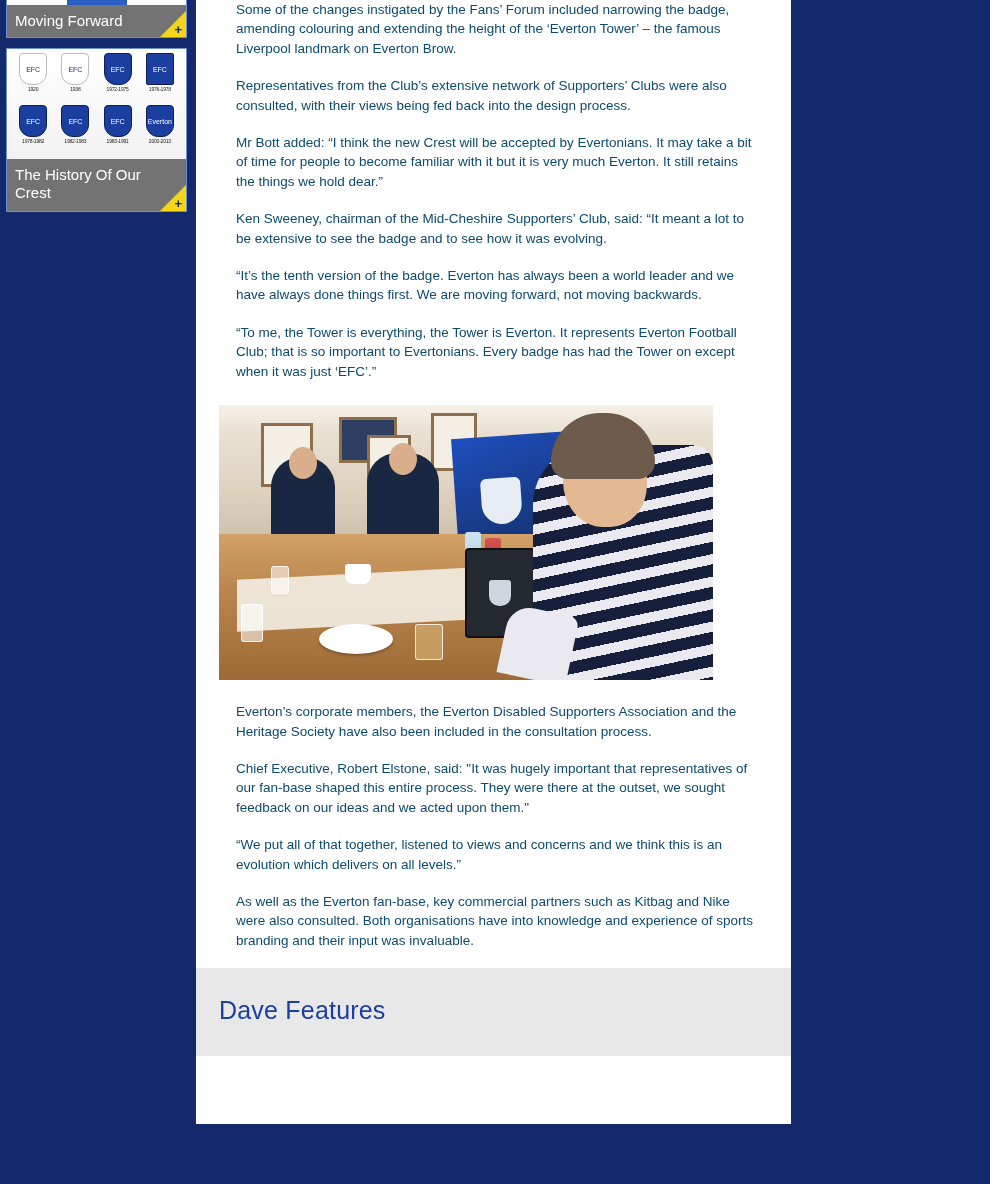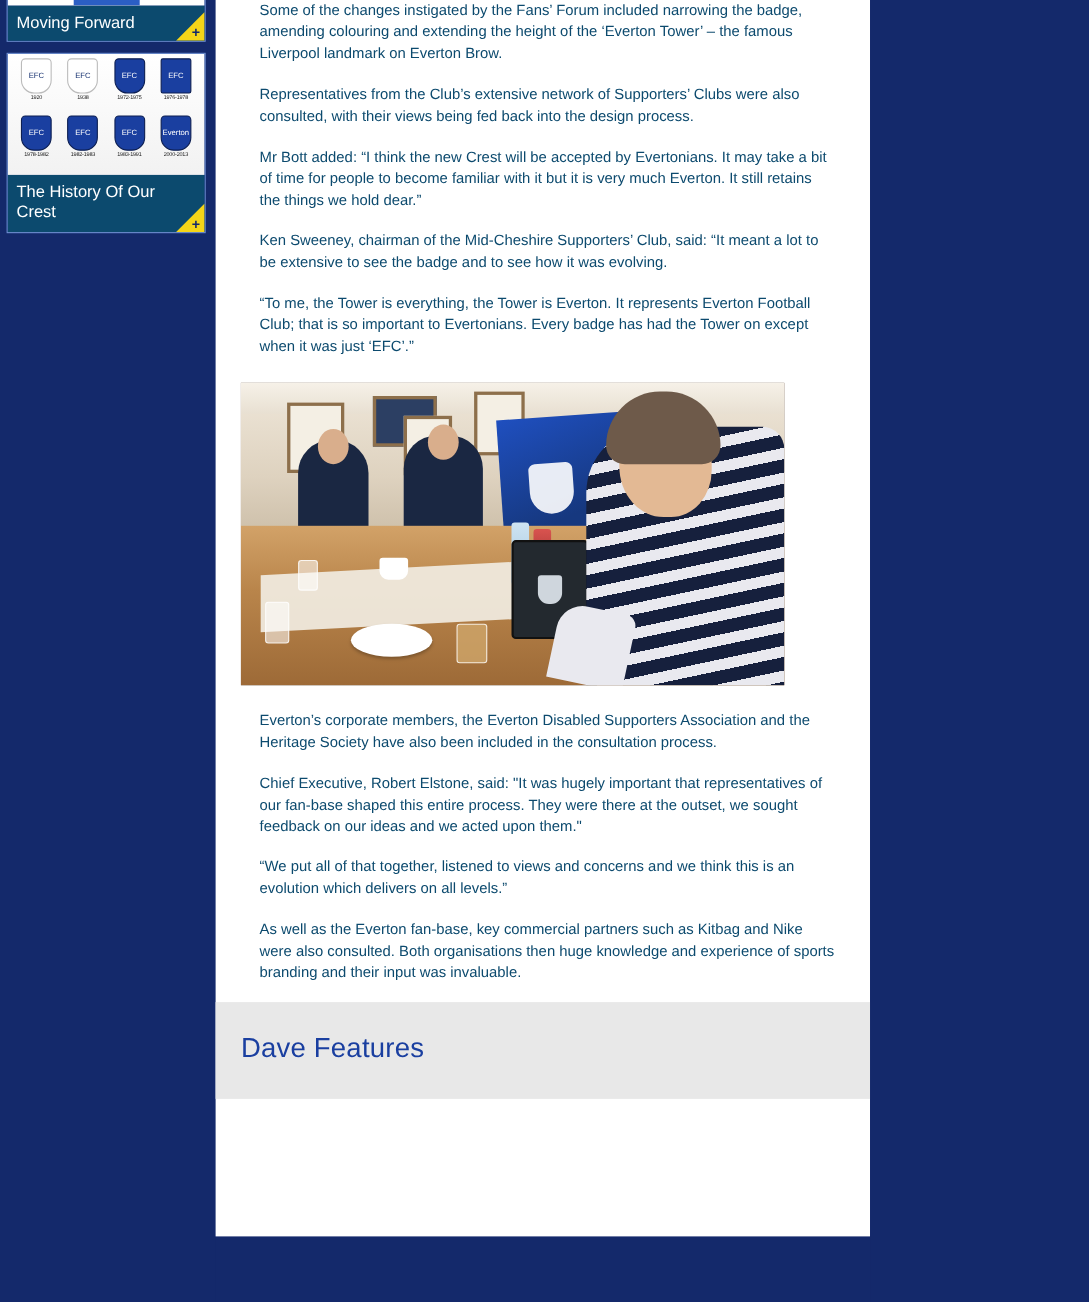--- a/index.html
+++ b/index.html
@@ -63,21 +63,21 @@
     width: 60px;
     height: 48px;
     background: #2b5ec4;
     border-radius: 6px 6px 0 0;
   }
   .promo-label {
     color: #ffffff;
     font-size: 15px;
     line-height: 18px;
     padding: 7px 8px 9px 8px;
-    background: #0c4a6e;
+    background: #737373;
   }
   .corner-flag {
     position: absolute;
     right: 0;
     bottom: 0;
     width: 0;
     height: 0;
     border-style: solid;
     border-width: 0 0 26px 26px;
     border-color: transparent transparent #f5d518 transparent;
@@ -356,20 +356,21 @@
   </div>
 
   <div class="content-wrap">
     <div class="article">
       <div class="article-inner">
 
         <p class="body-text">Some of the changes instigated by the Fans’ Forum included narrowing the badge, amending colouring and extending the height of the ‘Everton Tower’ – the famous Liverpool landmark on Everton Brow.</p>
         <p class="body-text">Representatives from the Club’s extensive network of Supporters’ Clubs were also consulted, with their views being fed back into the design process.</p>
         <p class="body-text">Mr Bott added: “I think the new Crest will be accepted by Evertonians. It may take a bit of time for people to become familiar with it but it is very much Everton. It still retains the things we hold dear.”</p>
         <p class="body-text">Ken Sweeney, chairman of the Mid-Cheshire Supporters’ Club, said: “It meant a lot to be extensive to see the badge and to see how it was evolving.</p>
+        <p class="body-text">“It’s the tenth version of the badge. Everton has always been a world leader and we have always done things first. We are moving forward, not moving backwards.</p>
         <p class="body-text">“To me, the Tower is everything, the Tower is Everton. It represents Everton Football Club; that is so important to Evertonians. Every badge has had the Tower on except when it was just ‘EFC’.”</p>
 
       </div>
 
       <div class="photo">
         <div class="ph-wall"></div>
         <div class="ph-ceiling"></div>
         <div class="ph-frame f1"></div>
         <div class="ph-frame f2"></div>
         <div class="ph-frame f3"></div>
@@ -394,21 +395,21 @@
         <div class="ph-lady"></div>
         <div class="ph-lady-head"></div>
         <div class="ph-lady-hair"></div>
         <div class="ph-arm"></div>
       </div>
 
       <div class="article-inner">
         <p class="body-text">Everton’s corporate members, the Everton Disabled Supporters Association and the Heritage Society have also been included in the consultation process.</p>
         <p class="body-text">Chief Executive, Robert Elstone, said: "It was hugely important that representatives of our fan-base shaped this entire process. They were there at the outset, we sought feedback on our ideas and we acted upon them."</p>
         <p class="body-text">“We put all of that together, listened to views and concerns and we think this is an evolution which delivers on all levels.”</p>
-        <p class="body-text">As well as the Everton fan-base, key commercial partners such as Kitbag and Nike were also consulted. Both organisations then huge knowledge and experience of sports branding and their input was invaluable.</p>
+        <p class="body-text">As well as the Everton fan-base, key commercial partners such as Kitbag and Nike were also consulted. Both organisations have into knowledge and experience of sports branding and their input was invaluable.</p>
       </div>
 
       <div class="more-band">
         <h2 class="more-title">Dave Features</h2>
       </div>
     </div>
   </div>
 
   <div class="right-gutter"></div>
 </div>

